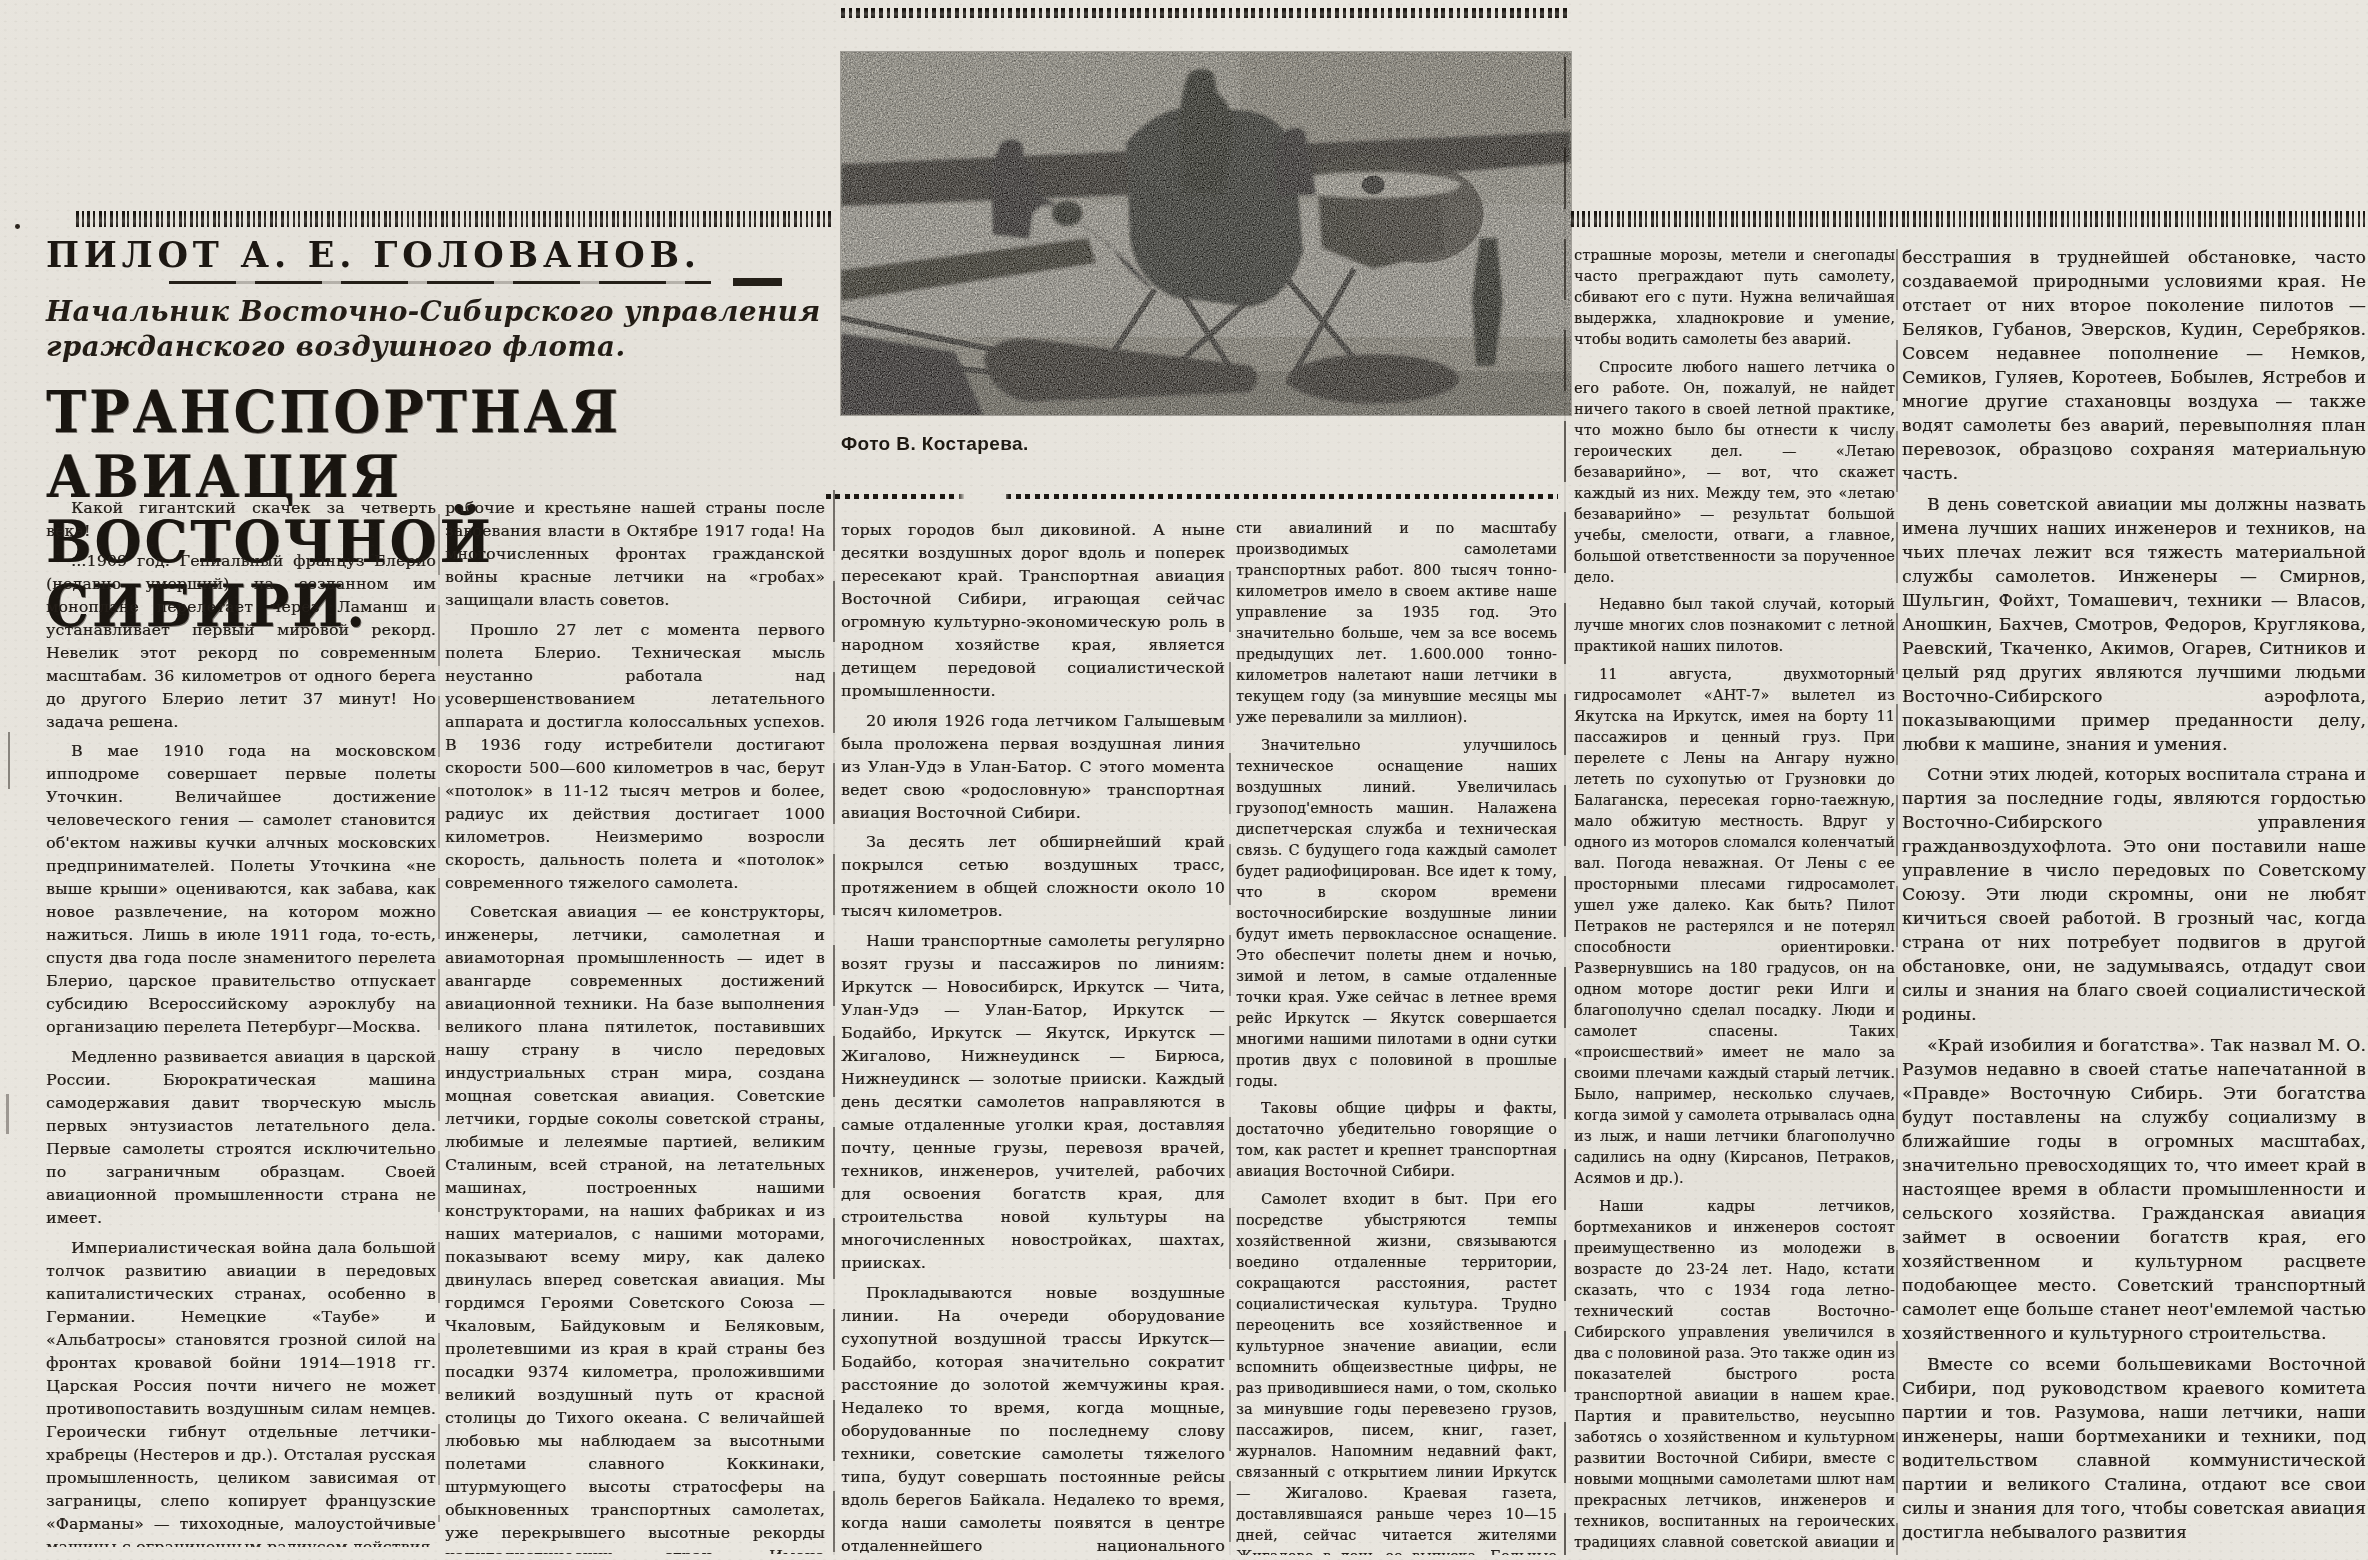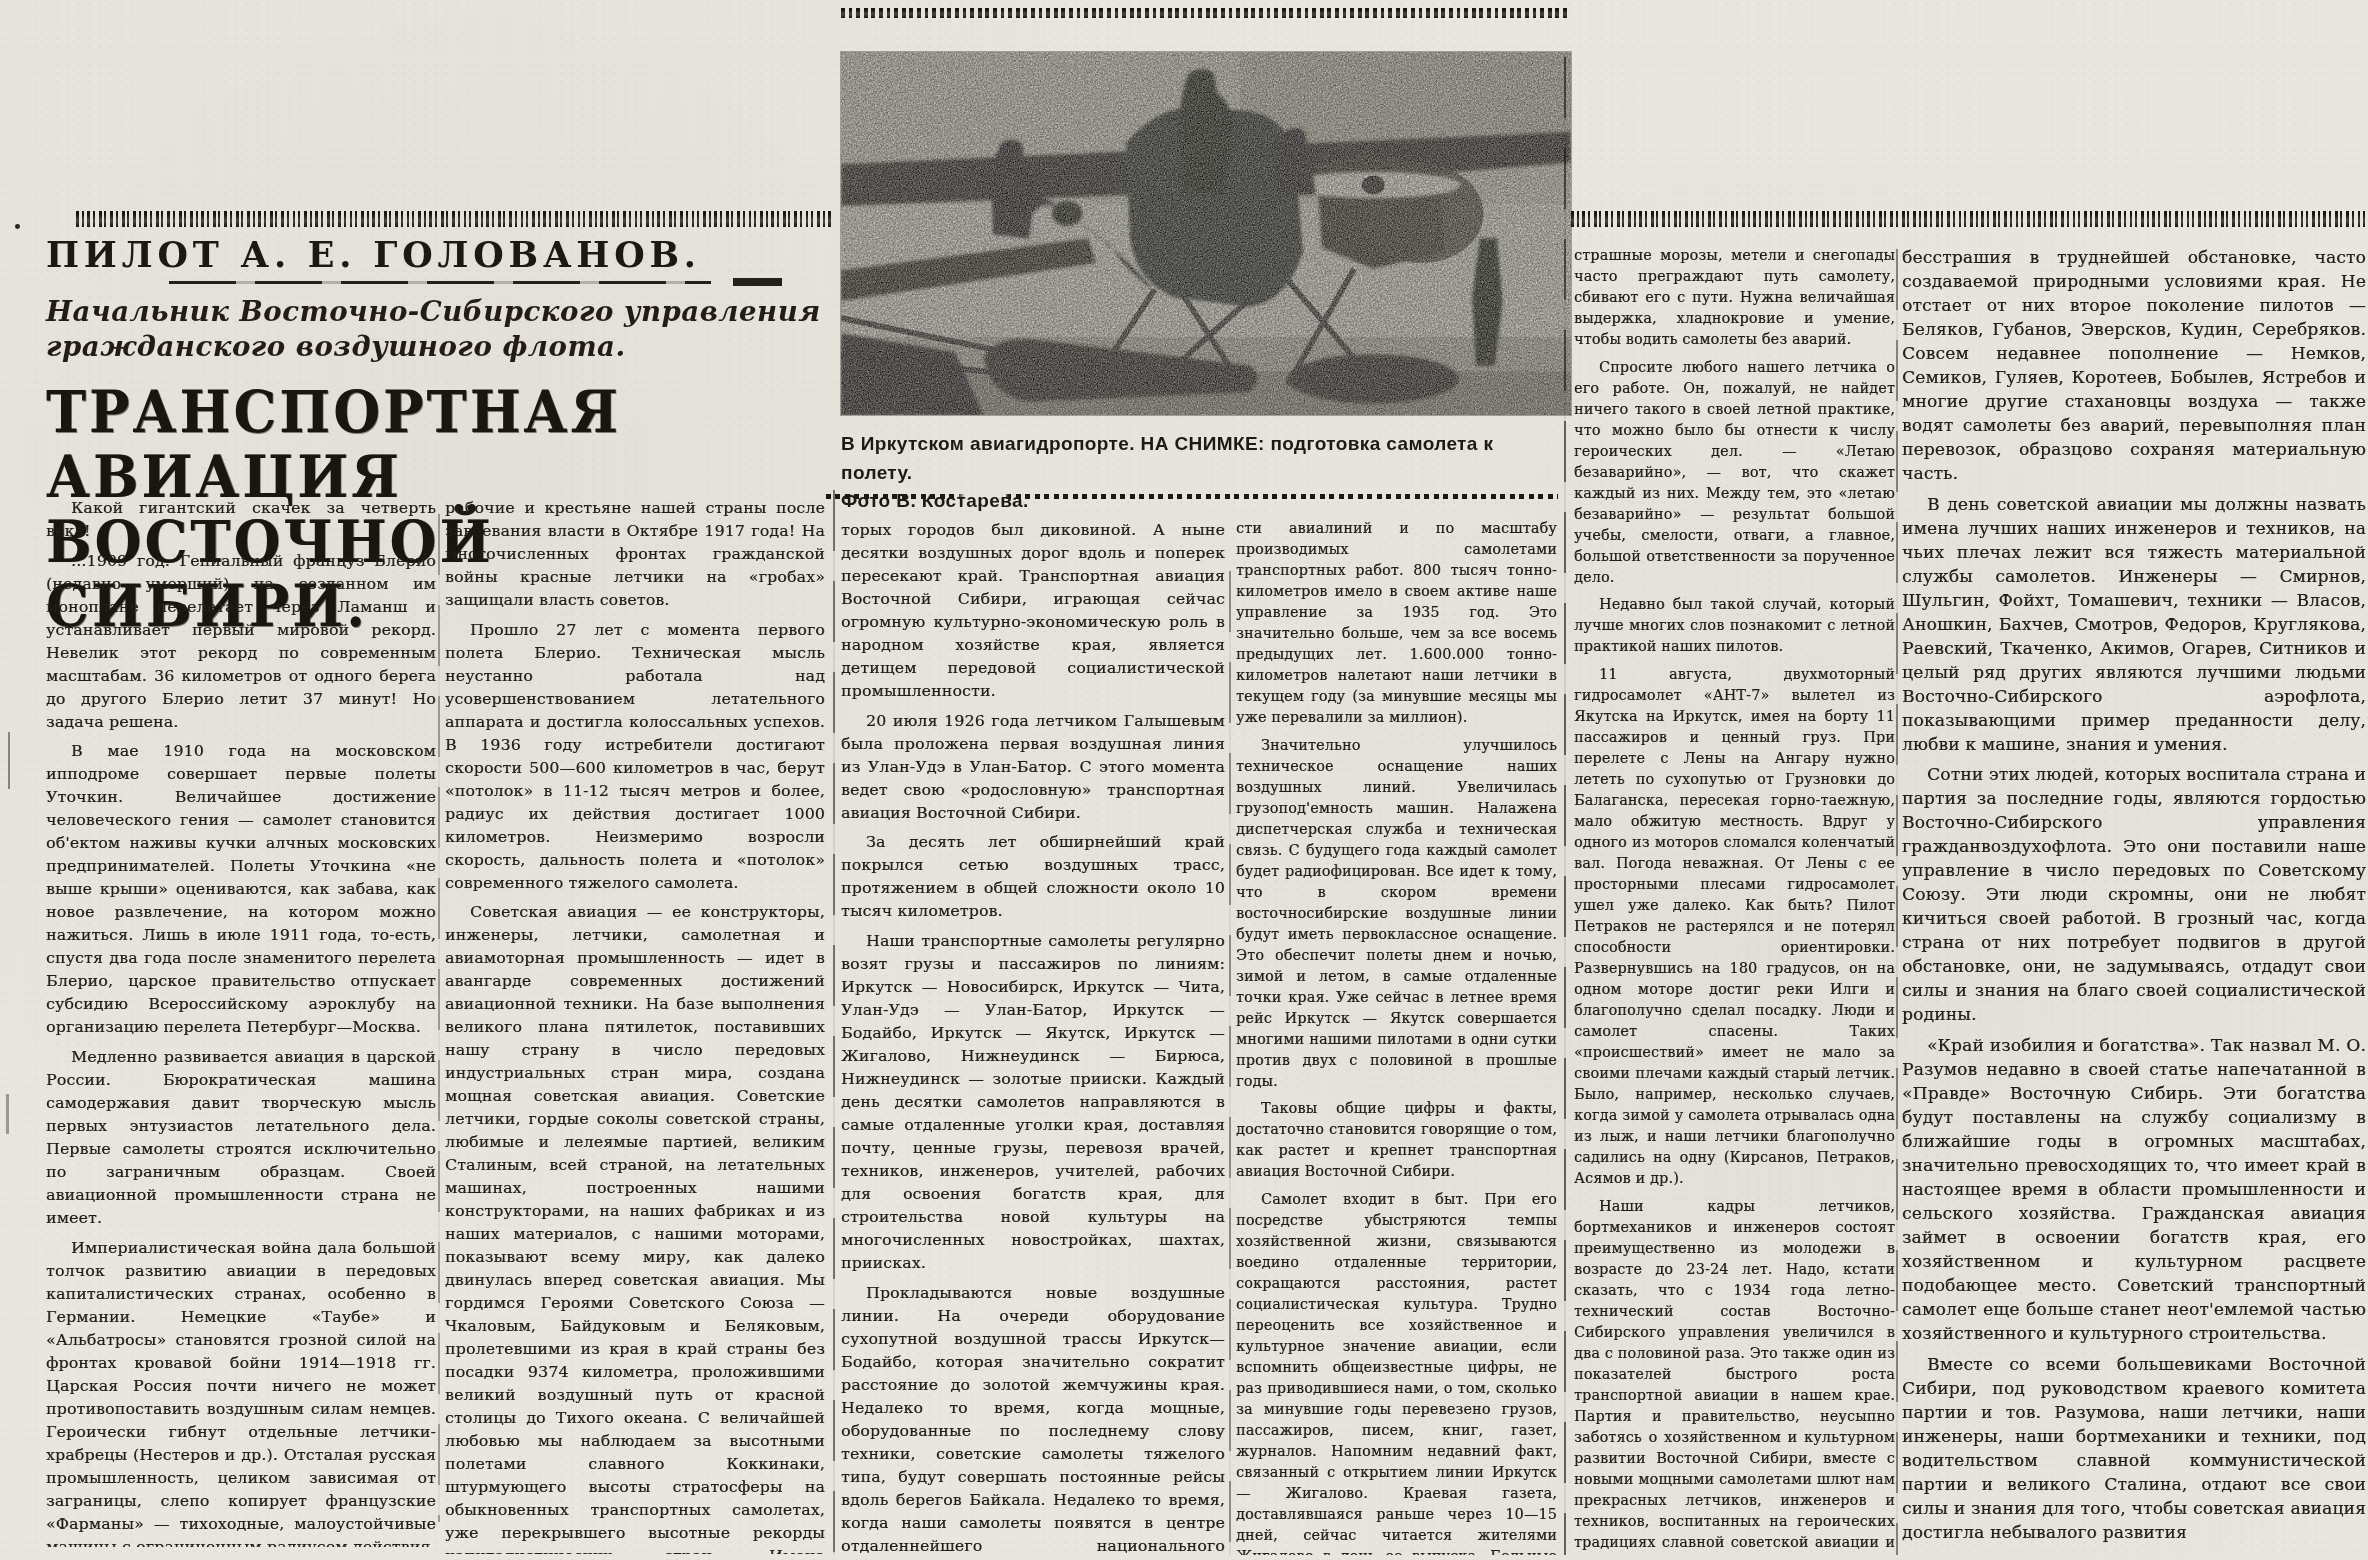--- a/index.html
+++ b/index.html
@@ -183,21 +183,20 @@
         <ellipse cx="560" cy="344" rx="90" ry="26" fill="#241f18"></ellipse>
         <path d="M0 296 L120 316 L150 382 L0 382 Z" fill="#1b1712"></path>
       </g>
 
       <rect x="0" y="0" width="768" height="382" filter="url(#grainD)" opacity=".5"></rect>
       <rect x="0" y="0" width="768" height="382" filter="url(#grainL)" opacity=".45"></rect>
     </svg>
   </figure>
 
   <div class="photo-caption">
-    <div>В Иркутском авиагидропорте. НА СНИМКЕ: подготовка самолета к полету.</div>
     <div class="photo-credit">Фото В. Костарева.</div>
   </div>
   <div class="dotted-rule"></div>
 
   <div class="col c1">
       <p>Какой гигантский скачек за четверть века!</p>
       <p>...1909 год. Гениальный француз Блерио (недавно умерший) на созданном им моноплане перелетает через Ламанш и устанавливает первый мировой рекорд. Невелик этот рекорд по современным масштабам. 36 километров от одного берега до другого Блерио летит 37 минут! Но задача решена.</p>
       <p>В мае 1910 года на московском ипподроме совершает первые полеты Уточкин. Величайшее достижение человеческого гения — самолет становится об'ектом наживы кучки алчных московских предпринимателей. Полеты Уточкина «не выше крыши» оцениваются, как забава, как новое развлечение, на котором можно нажиться. Лишь в июле 1911 года, то-есть, спустя два года после знаменитого перелета Блерио, царское правительство отпускает субсидию Всероссийскому аэроклубу на организацию перелета Петербург—Москва.</p>
       <p>Медленно развивается авиация в царской России. Бюрократическая машина самодержавия давит творческую мысль первых энтузиастов летательного дела. Первые самолеты строятся исключительно по заграничным образцам. Своей авиационной промышленности страна не имеет.</p>
       <p>Империалистическая война дала большой толчок развитию авиации в передовых капиталистических странах, особенно в Германии. Немецкие «Таубе» и «Альбатросы» становятся грозной силой на фронтах кровавой бойни 1914—1918 гг. Царская Россия почти ничего не может противопоставить воздушным силам немцев. Героически гибнут отдельные летчики-храбрецы (Нестеров и др.). Отсталая русская промышленность, целиком зависимая от заграницы, слепо копирует французские «Фарманы» — тихоходные, малоустойчивые машины с ограниченным радиусом действия.</p>
@@ -210,21 +209,21 @@
   <div class="col c3">
       <p class="cont">торых городов был диковиной. А ныне десятки воздушных дорог вдоль и поперек пересекают край. Транспортная авиация Восточной Сибири, играющая сейчас огромную культурно-экономическую роль в народном хозяйстве края, является детищем передовой социалистической промышленности.</p>
       <p>20 июля 1926 года летчиком Галышевым была проложена первая воздушная линия из Улан-Удэ в Улан-Батор. С этого момента ведет свою «родословную» транспортная авиация Восточной Сибири.</p>
       <p>За десять лет обширнейший край покрылся сетью воздушных трасс, протяжением в общей сложности около 10 тысяч километров.</p>
       <p>Наши транспортные самолеты регулярно возят грузы и пассажиров по линиям: Иркутск — Новосибирск, Иркутск — Чита, Улан-Удэ — Улан-Батор, Иркутск — Бодайбо, Иркутск — Якутск, Иркутск — Жигалово, Нижнеудинск — Бирюса, Нижнеудинск — золотые прииски. Каждый день десятки самолетов направляются в самые отдаленные уголки края, доставляя почту, ценные грузы, перевозя врачей, техников, инженеров, учителей, рабочих для освоения богатств края, для строительства новой культуры на многочисленных новостройках, шахтах, приисках.</p>
       <p>Прокладываются новые воздушные линии. На очереди оборудование сухопутной воздушной трассы Иркутск—Бодайбо, которая значительно сократит расстояние до золотой жемчужины края. Недалеко то время, когда мощные, оборудованные по последнему слову техники, советские самолеты тяжелого типа, будут совершать постоянные рейсы вдоль берегов Байкала. Недалеко то время, когда наши самолеты появятся в центре отдаленнейшего национального Катангского района — Ерботаченах. Регулярными, — зимой и летом, — станут рейсы в Калакан — центр Витимо-Олекминского национального округа.</p>
     </div>
   <div class="col c4">
       <p class="cont">сти авиалиний и по масштабу производимых самолетами транспортных работ. 800 тысяч тонно-километров имело в своем активе наше управление за 1935 год. Это значительно больше, чем за все восемь предыдущих лет. 1.600.000 тонно-километров налетают наши летчики в текущем году (за минувшие месяцы мы уже перевалили за миллион).</p>
       <p>Значительно улучшилось техническое оснащение наших воздушных линий. Увеличилась грузопод'емность машин. Налажена диспетчерская служба и техническая связь. С будущего года каждый самолет будет радиофицирован. Все идет к тому, что в скором времени восточносибирские воздушные линии будут иметь первоклассное оснащение. Это обеспечит полеты днем и ночью, зимой и летом, в самые отдаленные точки края. Уже сейчас в летнее время рейс Иркутск — Якутск совершается многими нашими пилотами в одни сутки против двух с половиной в прошлые годы.</p>
-      <p>Таковы общие цифры и факты, достаточно становится говорящие о том, как растет и крепнет транспортная авиация Восточной Сибири.</p>
+      <p>Таковы общие цифры и факты, достаточно убедительно говорящие о том, как растет и крепнет транспортная авиация Восточной Сибири.</p>
       <p>Самолет входит в быт. При его посредстве убыстряются темпы хозяйственной жизни, связываются воедино отдаленные территории, сокращаются расстояния, растет социалистическая культура. Трудно переоценить все хозяйственное и культурное значение авиации, если вспомнить общеизвестные цифры, не раз приводившиеся нами, о том, сколько за минувшие годы перевезено грузов, пассажиров, писем, книг, газет, журналов. Напомним недавний факт, связанный с открытием линии Иркутск — Жигалово. Краевая газета, доставлявшаяся раньше через 10—15 дней, сейчас читается жителями Жигалово в день ее выпуска. Больные колхозники и рабочие, нуждающиеся в срочной операции, доставляются в Иркутск через пару часов.</p>
     </div>
   <div class="col c5">
       <p class="cont">страшные морозы, метели и снегопады часто преграждают путь самолету, сбивают его с пути. Нужна величайшая выдержка, хладнокровие и умение, чтобы водить самолеты без аварий.</p>
       <p>Спросите любого нашего летчика о его работе. Он, пожалуй, не найдет ничего такого в своей летной практике, что можно было бы отнести к числу героических дел. — «Летаю безаварийно», — вот, что скажет каждый из них. Между тем, это «летаю безаварийно» — результат большой учебы, смелости, отваги, а главное, большой ответственности за порученное дело.</p>
       <p>Недавно был такой случай, который лучше многих слов познакомит с летной практикой наших пилотов.</p>
       <p>11 августа, двухмоторный гидросамолет «АНТ-7» вылетел из Якутска на Иркутск, имея на борту 11 пассажиров и ценный груз. При перелете с Лены на Ангару нужно лететь по сухопутью от Грузновки до Балаганска, пересекая горно-таежную, мало обжитую местность. Вдруг у одного из моторов сломался коленчатый вал. Погода неважная. От Лены с ее просторными плесами гидросамолет ушел уже далеко. Как быть? Пилот Петраков не растерялся и не потерял способности ориентировки. Развернувшись на 180 градусов, он на одном моторе достиг реки Илги и благополучно сделал посадку. Люди и самолет спасены. Таких «происшествий» имеет не мало за своими плечами каждый старый летчик. Было, например, несколько случаев, когда зимой у самолета отрывалась одна из лыж, и наши летчики благополучно садились на одну (Кирсанов, Петраков, Асямов и др.).</p>
       <p>Наши кадры летчиков, бортмехаников и инженеров состоят преимущественно из молодежи в возрасте до 23-24 лет. Надо, кстати сказать, что с 1934 года летно-технический состав Восточно-Сибирского управления увеличился в два с половиной раза. Это также один из показателей быстрого роста транспортной авиации в нашем крае. Партия и правительство, неусыпно заботясь о хозяйственном и культурном развитии Восточной Сибири, вместе с новыми мощными самолетами шлют нам прекрасных летчиков, инженеров и техников, воспитанных на героических традициях славной советской авиации и ее героев. Нет возможности рассказать о работе каждого нашего стахановца, скромно, изо-дня в день выполняющего свой долг перед страной. Назовем лишь фамилии некоторых из них.</p>
     </div>
   <div class="col c6">

